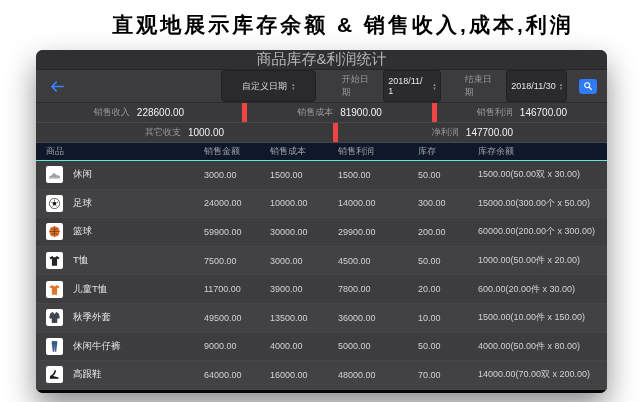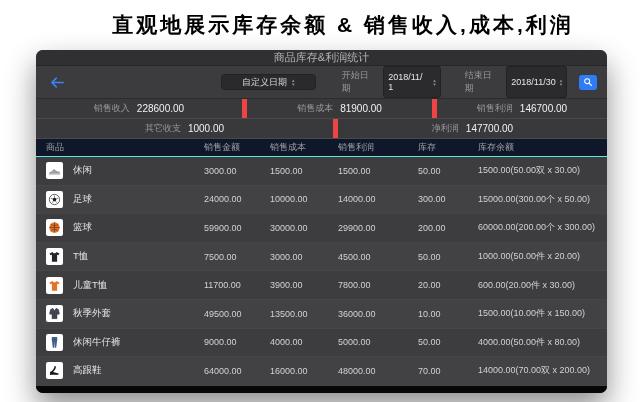--- a/index.html
+++ b/index.html
@@ -5,25 +5,25 @@
   * { box-sizing: border-box; margin: 0; padding: 0; }
   html,body { width:643px; height:402px; overflow:hidden; background:#ffffff;
     font-family:"Liberation Sans","DejaVu Sans",sans-serif; }
   .headline { text-align:center; padding-top:11px; font-size:21px; font-weight:bold;
     letter-spacing:3px; color:#000;padding-left:43px; }
   .window { position:absolute; left:36px; top:50px; width:571px; height:343px;
     background:#3d3d3f; border-radius:7px; overflow:hidden;
     box-shadow:0 14px 30px rgba(0,0,0,.45); display:flex; flex-direction:column; }
   .titlebar { flex:0 0 16px; background:#303032; border-bottom:1px solid #262628;
     display:flex; align-items:center; justify-content:center; }
-  .titlebar-text { font-size:11px; color:#b4b4b8; }
+  .titlebar-text { font-size:15px; color:#b4b4b8; }
   .toolbar { flex:0 0 25px; background:#3c3c3e; border-bottom:1px solid #2c2c2e;
     display:flex; align-items:center; padding:0 10px; }
   .back-btn { background:none; border:none; cursor:pointer; display:flex; align-items:center; margin-left:4px; }
-  .preset { margin-left:156px; width:96px; height:16px; background:#2a2a2c; border:1px solid #222224;
+  .preset { margin-left:156px; width:96px; height:32px; background:#2a2a2c; border:1px solid #222224;
     border-radius:4px; display:flex; align-items:center; justify-content:center; gap:5px;
     font-size:9px; color:#d8d8da; cursor:pointer; }
   .stepper { display:flex; flex-direction:column; line-height:4px; font-size:5px; color:#8e8e93; font-style:normal; }
   .stepper i { font-style:normal; height:4px; }
   .tlabel { font-size:9px; color:#98989d; margin-left:24px; margin-right:6px; }
   .tlabel.first { margin-left:26px; }
   .datefield { height:32px; background:#2b2b2d; border:1px solid #222224; border-radius:3px;
     display:flex; align-items:center; gap:4px; padding:0 4px; font-size:9px; color:#e6e6e8; cursor:text; }
   .search-btn { margin-left:12px; width:18px; height:15px; background:#2f7cf6; border:none;
     border-radius:3px; display:flex; align-items:center; justify-content:center; cursor:pointer; }

